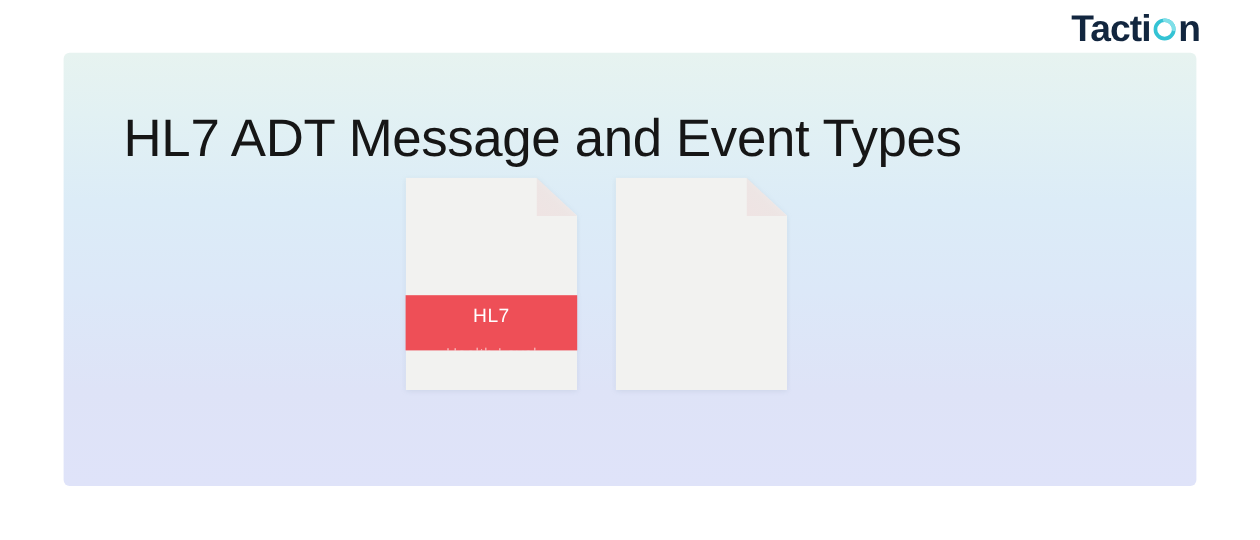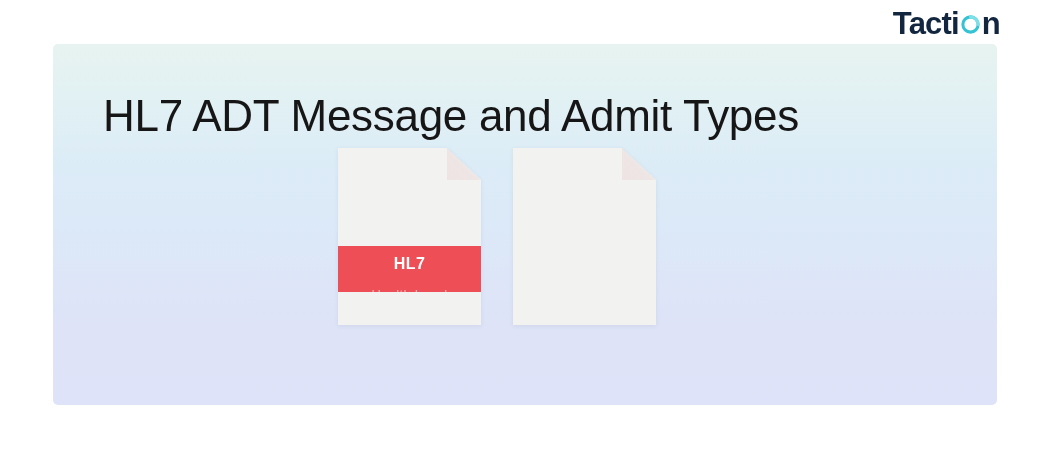--- a/index.html
+++ b/index.html
@@ -125,21 +125,21 @@
     background: #ee4f57;
     display: flex;
     align-items: center;
     justify-content: center;
     overflow: hidden;
   }
   .doc-band-label {
     color: #ffffff;
     font-family: "Liberation Sans", sans-serif;
     font-size: 16px;
-    font-weight: 700;
+    font-weight: 400;
     letter-spacing: 0.4px;
     line-height: 1;
     transform: translateY(-5px);
   }
   
   .doc-band-subtext {
     position: absolute;
     left: 0;
     right: 0;
     bottom: -9px;
@@ -163,21 +163,21 @@
         <circle cx="11" cy="11" r="8" fill="none" stroke="#34c3d4" stroke-width="3.2"></circle>
         <path d="M11 3 A8 8 0 0 1 19 11" fill="none" stroke="#7fdfe8" stroke-width="3.2" stroke-linecap="round"></path>
       </svg>
     </span>
     <span>n</span>
   </div>
 </div>
 
 <div class="panel">
 
-  <h1 class="headline">HL7 ADT Message and Admit Types</h1>
+  <h1 class="headline">HL7 ADT Message and Event Types</h1>
 
   <div class="cards">
 
     <div class="doc-card">
       <div class="doc-sheet"></div>
       <div class="doc-fold"></div>
       <div class="doc-band">
         <span class="doc-band-label">HL7</span>
         <span class="doc-band-subtext">Health Level</span>
       </div>

